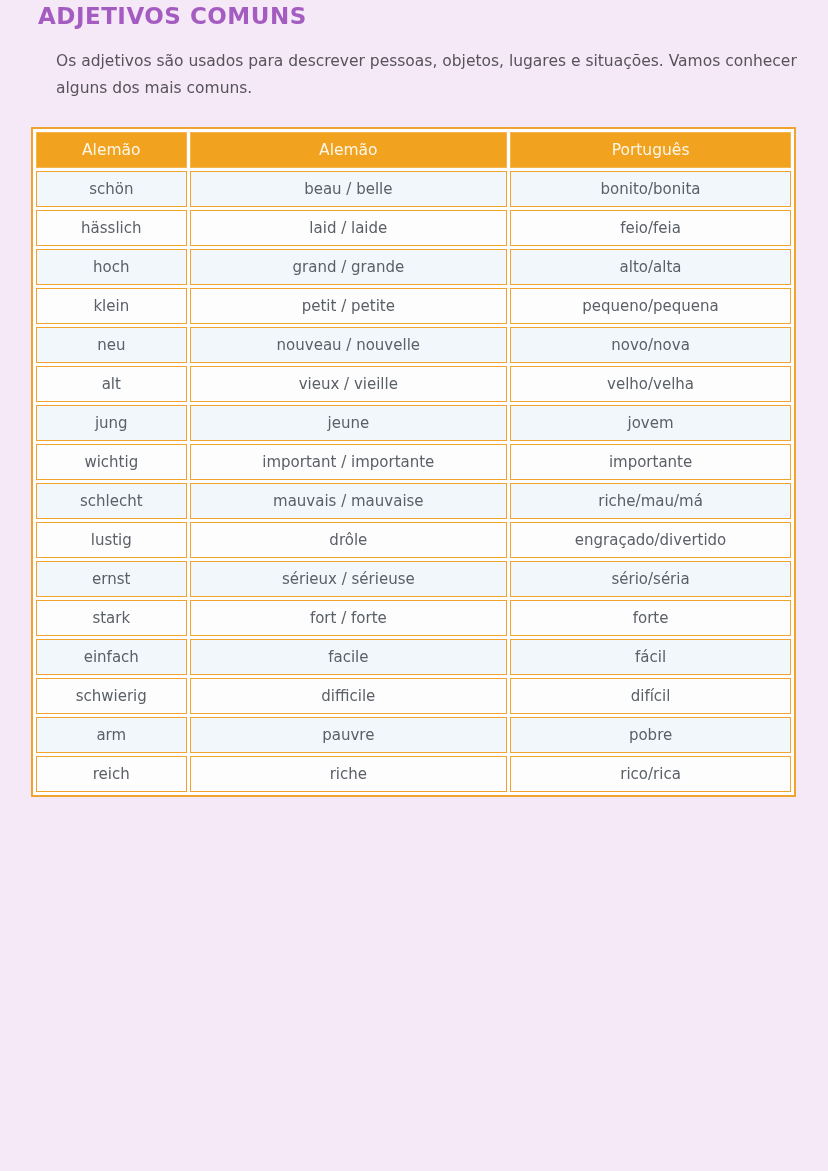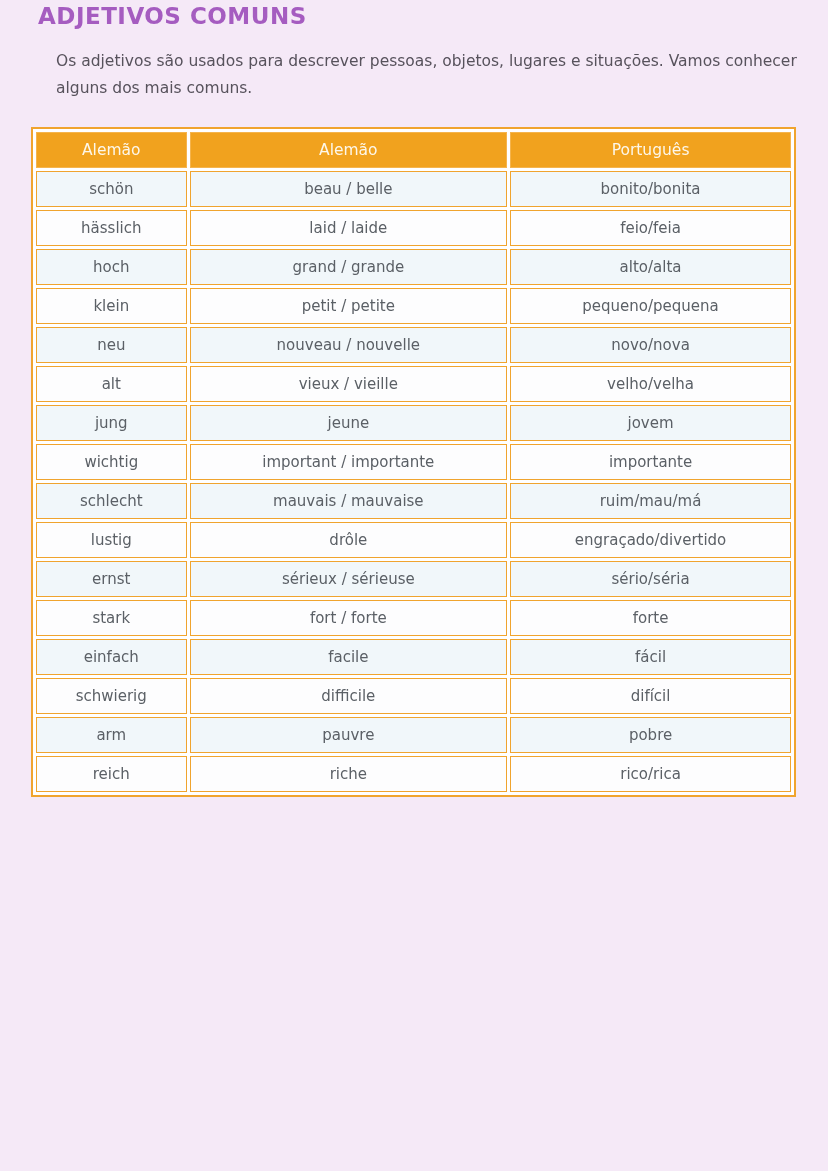--- a/index.html
+++ b/index.html
@@ -128,21 +128,21 @@
           <td>jovem</td>
         </tr>
         <tr class="row-plain">
           <td>wichtig</td>
           <td>important / importante</td>
           <td>importante</td>
         </tr>
         <tr class="row-tint">
           <td>schlecht</td>
           <td>mauvais / mauvaise</td>
-          <td>ruim/mau/má</td>
+          <td>riche/mau/má</td>
         </tr>
         <tr class="row-plain">
           <td>lustig</td>
           <td>drôle</td>
           <td>engraçado/divertido</td>
         </tr>
         <tr class="row-tint">
           <td>ernst</td>
           <td>sérieux / sérieuse</td>
           <td>sério/séria</td>

